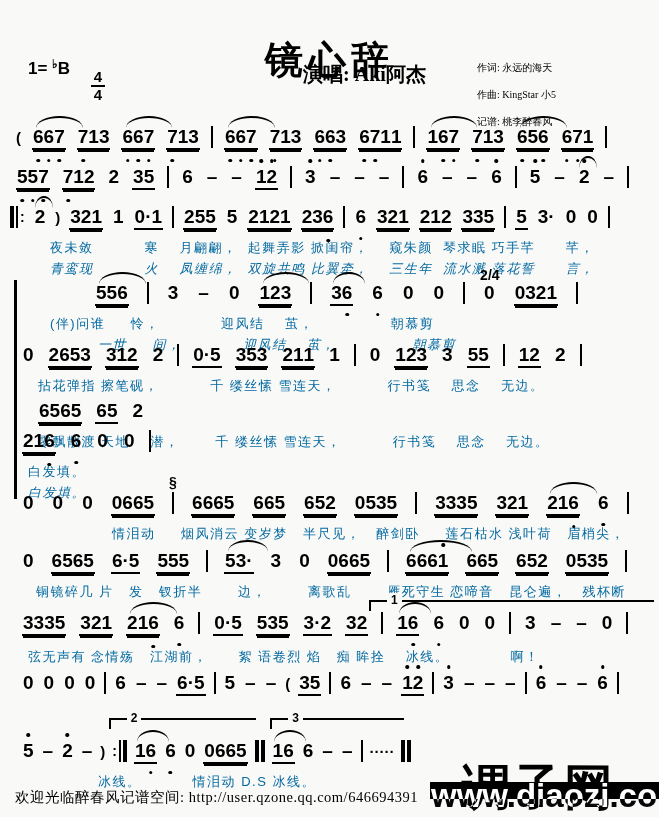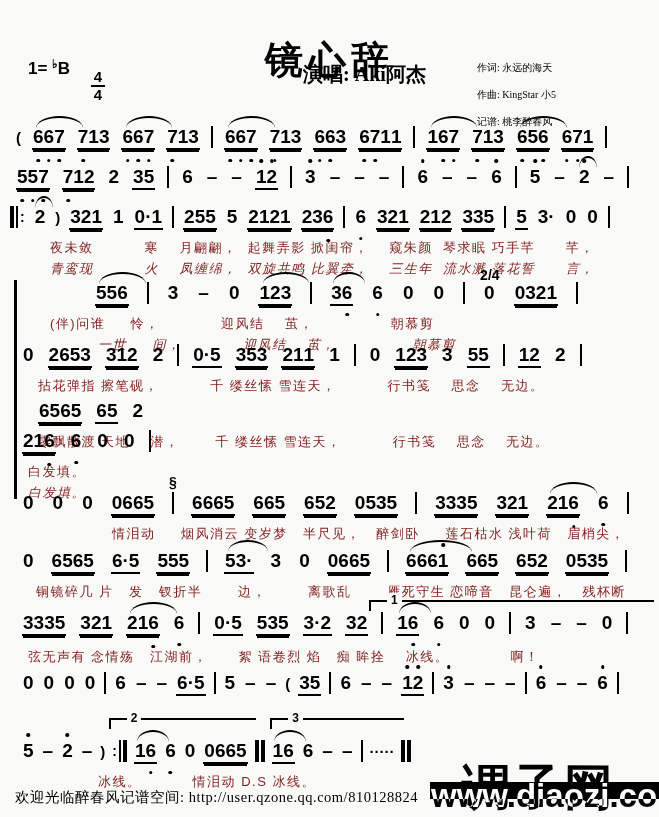--- a/index.html
+++ b/index.html
@@ -34,21 +34,21 @@
        border-radius:50%;background:#000;transform:translateX(-50%);}
   .grp.u2 .ch.lo::after{bottom:-14px;}
   .ch.hi::before{content:"";position:absolute;left:50%;top:-7px;width:3.5px;height:3.5px;
        border-radius:50%;background:#000;transform:translateX(-50%);}
   .above{position:absolute;top:-18px;left:-3px;font-size:14px;font-weight:bold;white-space:nowrap;}
   .barw{position:relative;display:inline-flex;align-items:center;gap:2px;height:22px;}
   .bl{width:0;height:22px;border-left:2px solid #000;}
   .bl.thick{border-left-width:4px;}
   .rdots{font-size:14px;font-weight:bold;line-height:20px;}
   .txt{font-size:15px;font-weight:bold;line-height:24px;}
-  .lyr{white-space:pre;font-size:13px;letter-spacing:1.5px;margin-top:9px;line-height:17px;color:#7f1d1d;}
+  .lyr{white-space:pre;font-size:13px;letter-spacing:1.5px;margin-top:9px;line-height:17px;color:#0369a1;}
   .lyr2{margin-top:4px;font-style:italic;}
   .nrow2{margin-top:6px;}
   .volta{position:absolute;height:9px;border-top:2px solid #000;border-left:2px solid #000;}
   .volta b{position:absolute;top:-9px;left:16px;background:#f9f9f7;padding:0 4px;
            font-size:12px;font-weight:bold;}
   
   .footer{position:absolute;left:15px;top:788px;font-family:"Liberation Serif",serif;
           font-size:14.5px;letter-spacing:0.5px;}
   .wm-name{position:absolute;left:462px;top:738px;font-size:49px;font-weight:bold;
            letter-spacing:2px;font-family:Liberation Sans, sans-serif;margin-top:17px;}
@@ -436,18 +436,18 @@
           <span class="txt">·····</span>
           <span class="barw">
             <span class="bl thick"></span>
             <span class="bl thick"></span>
           </span>
         </div>
         <div class="lyr" style="margin-left: 98px;">冰线。          情泪动 D.S 冰线。</div>
       </div>
     </div>
 
-  <div class="footer">欢迎光临醉春风记谱空间: http://user.qzone.qq.com/810128824</div>
+  <div class="footer">欢迎光临醉春风记谱空间: http://user.qzone.qq.com/646694391</div>
 
   <div class="wm-name">调子网</div>
   <div class="wm-bar"></div>
   <div class="wm-url">www.diaozi.com</div>
 </div>
 
 </body></html>

